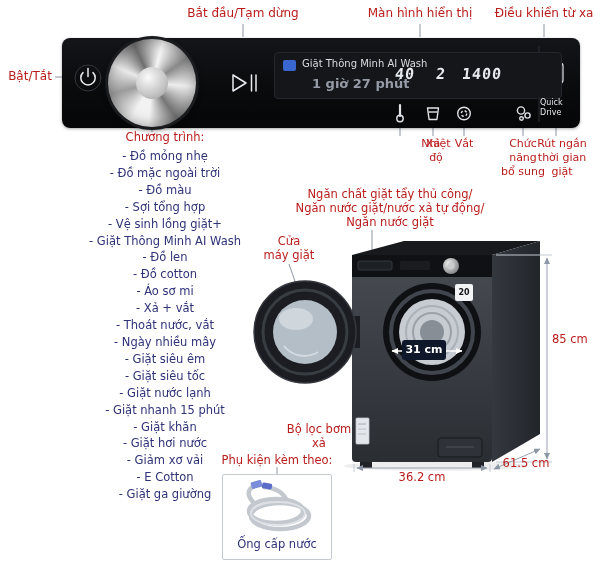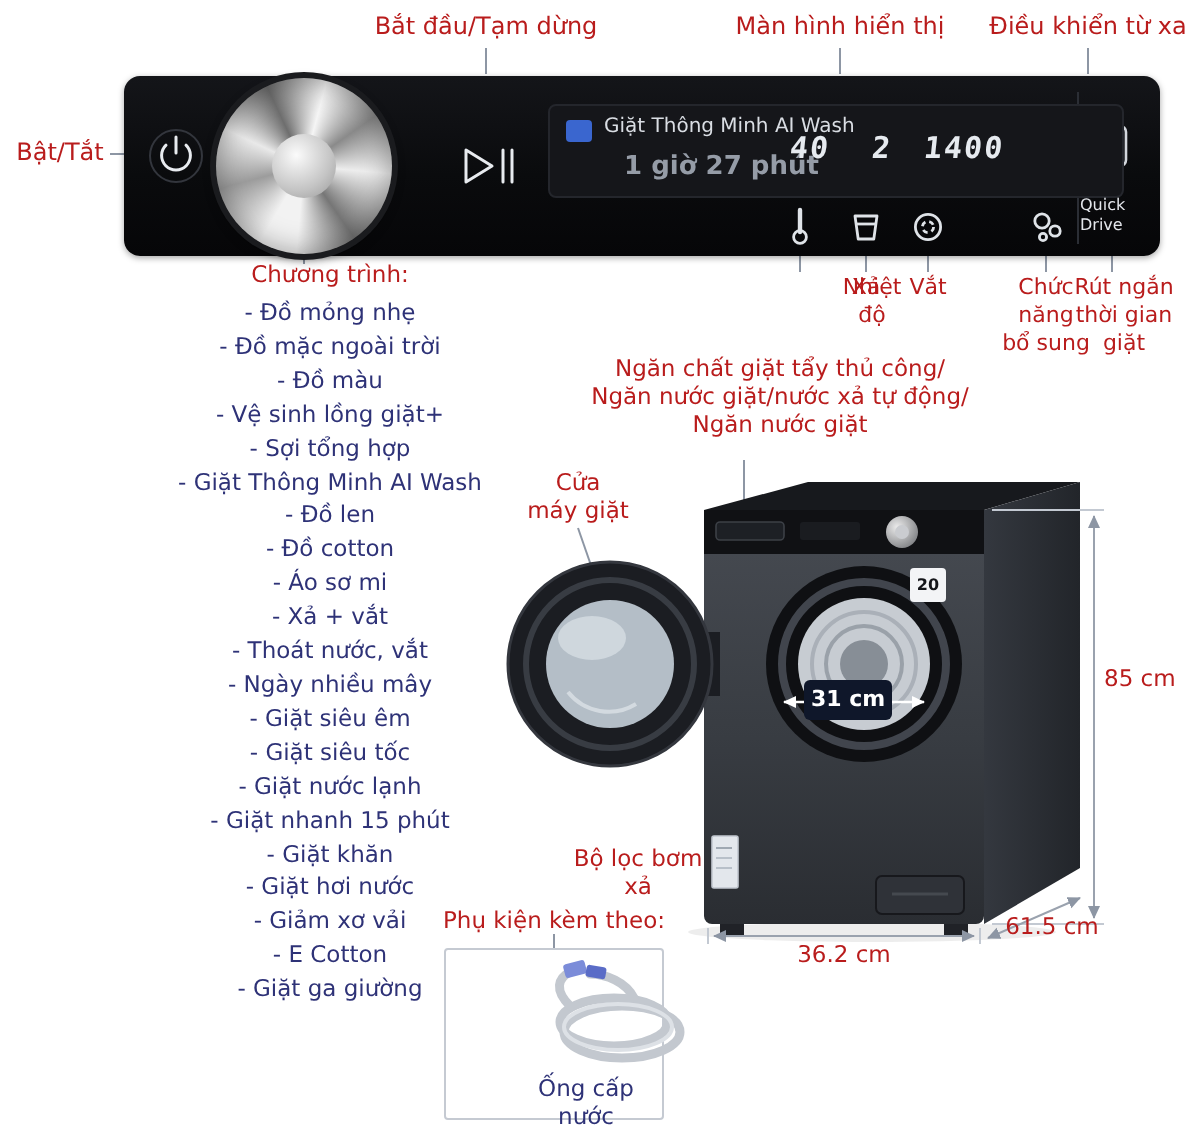--- a/index.html
+++ b/index.html
@@ -46,34 +46,34 @@
   .lbl-spin  { left:446px; top:137px; width:36px; font-size:11px; }
   .lbl-extra { left:495px; top:137px; width:56px; font-size:11px; }
   .lbl-quick { left:532px; top:137px; width:60px; font-size:11px; }
 
   
   .prog-title { left:55px; top:131px; width:220px; }
   .prog-items { position:absolute; left:55px; top:148px; width:220px; z-index:2;
                 color:#2e3277; font-size:11.5px; line-height:16.9px; text-align:center; }
 
   
-  .lbl-drawer { left:266px; top:178px; width:248px;text-align:center; }
+  .lbl-drawer { left:266px; top:188px; width:248px;text-align:center; }
   .lbl-door   { left:260px; top:235px; width:58px; }
   .lbl-filter { left:280px; top:423px; width:78px; }
   .badge31 { position:absolute; left:402px; top:340px; width:44px; height:20px; z-index:2;
              background:#0f172a; border-radius:3px; color:#fff; font-size:11px; font-weight:bold;
              line-height:20px; text-align:center; }
   .dim-h { left:552px; top:333px; width:46px; text-align:left; }
   .dim-w { left:388px; top:471px; width:68px; }
   .dim-d { left:497px; top:457px; width:58px; }
 
   
   .acc-title { left:212px; top:454px; width:130px; }
   .acc-box { position:absolute; left:222px; top:474px; width:110px; height:86px; z-index:2;
-             background:#fff; border:1px solid #c5cad2; border-radius:2px; text-align:center;padding-left:32px; }
+             background:#fff; border:1px solid #c5cad2; border-radius:2px; text-align:center; }
   .hose { display:block; margin:5px auto 0 auto; }
   .acc-name { position:static; display:block; margin-top:3px; color:#2e3277; font-size:11.5px; }
 </style>
 </head>
 <body>
 
 <div class="canvas">
 
   <svg class="overlay" width="600" height="574" viewBox="0 0 600 574">
     <defs>
@@ -236,22 +236,22 @@
 bổ sung</div>
   <div class="lbl lbl-quick">Rút ngắn
 thời gian
 giặt</div>
 
   <div class="lbl prog-title">Chương trình:</div>
   <div class="prog-items">
       <div class="prog-item">- Đồ mỏng nhẹ</div>
       <div class="prog-item">- Đồ mặc ngoài trời</div>
       <div class="prog-item">- Đồ màu</div>
+      <div class="prog-item">- Sợi tổng hợp</div>
       <div class="prog-item">- Vệ sinh lồng giặt+</div>
-      <div class="prog-item">- Sợi tổng hợp</div>
       <div class="prog-item">- Giặt Thông Minh AI Wash</div>
       <div class="prog-item">- Đồ len</div>
       <div class="prog-item">- Đồ cotton</div>
       <div class="prog-item">- Áo sơ mi</div>
       <div class="prog-item">- Xả + vắt</div>
       <div class="prog-item">- Thoát nước, vắt</div>
       <div class="prog-item">- Ngày nhiều mây</div>
       <div class="prog-item">- Giặt siêu êm</div>
       <div class="prog-item">- Giặt siêu tốc</div>
       <div class="prog-item">- Giặt nước lạnh</div>

